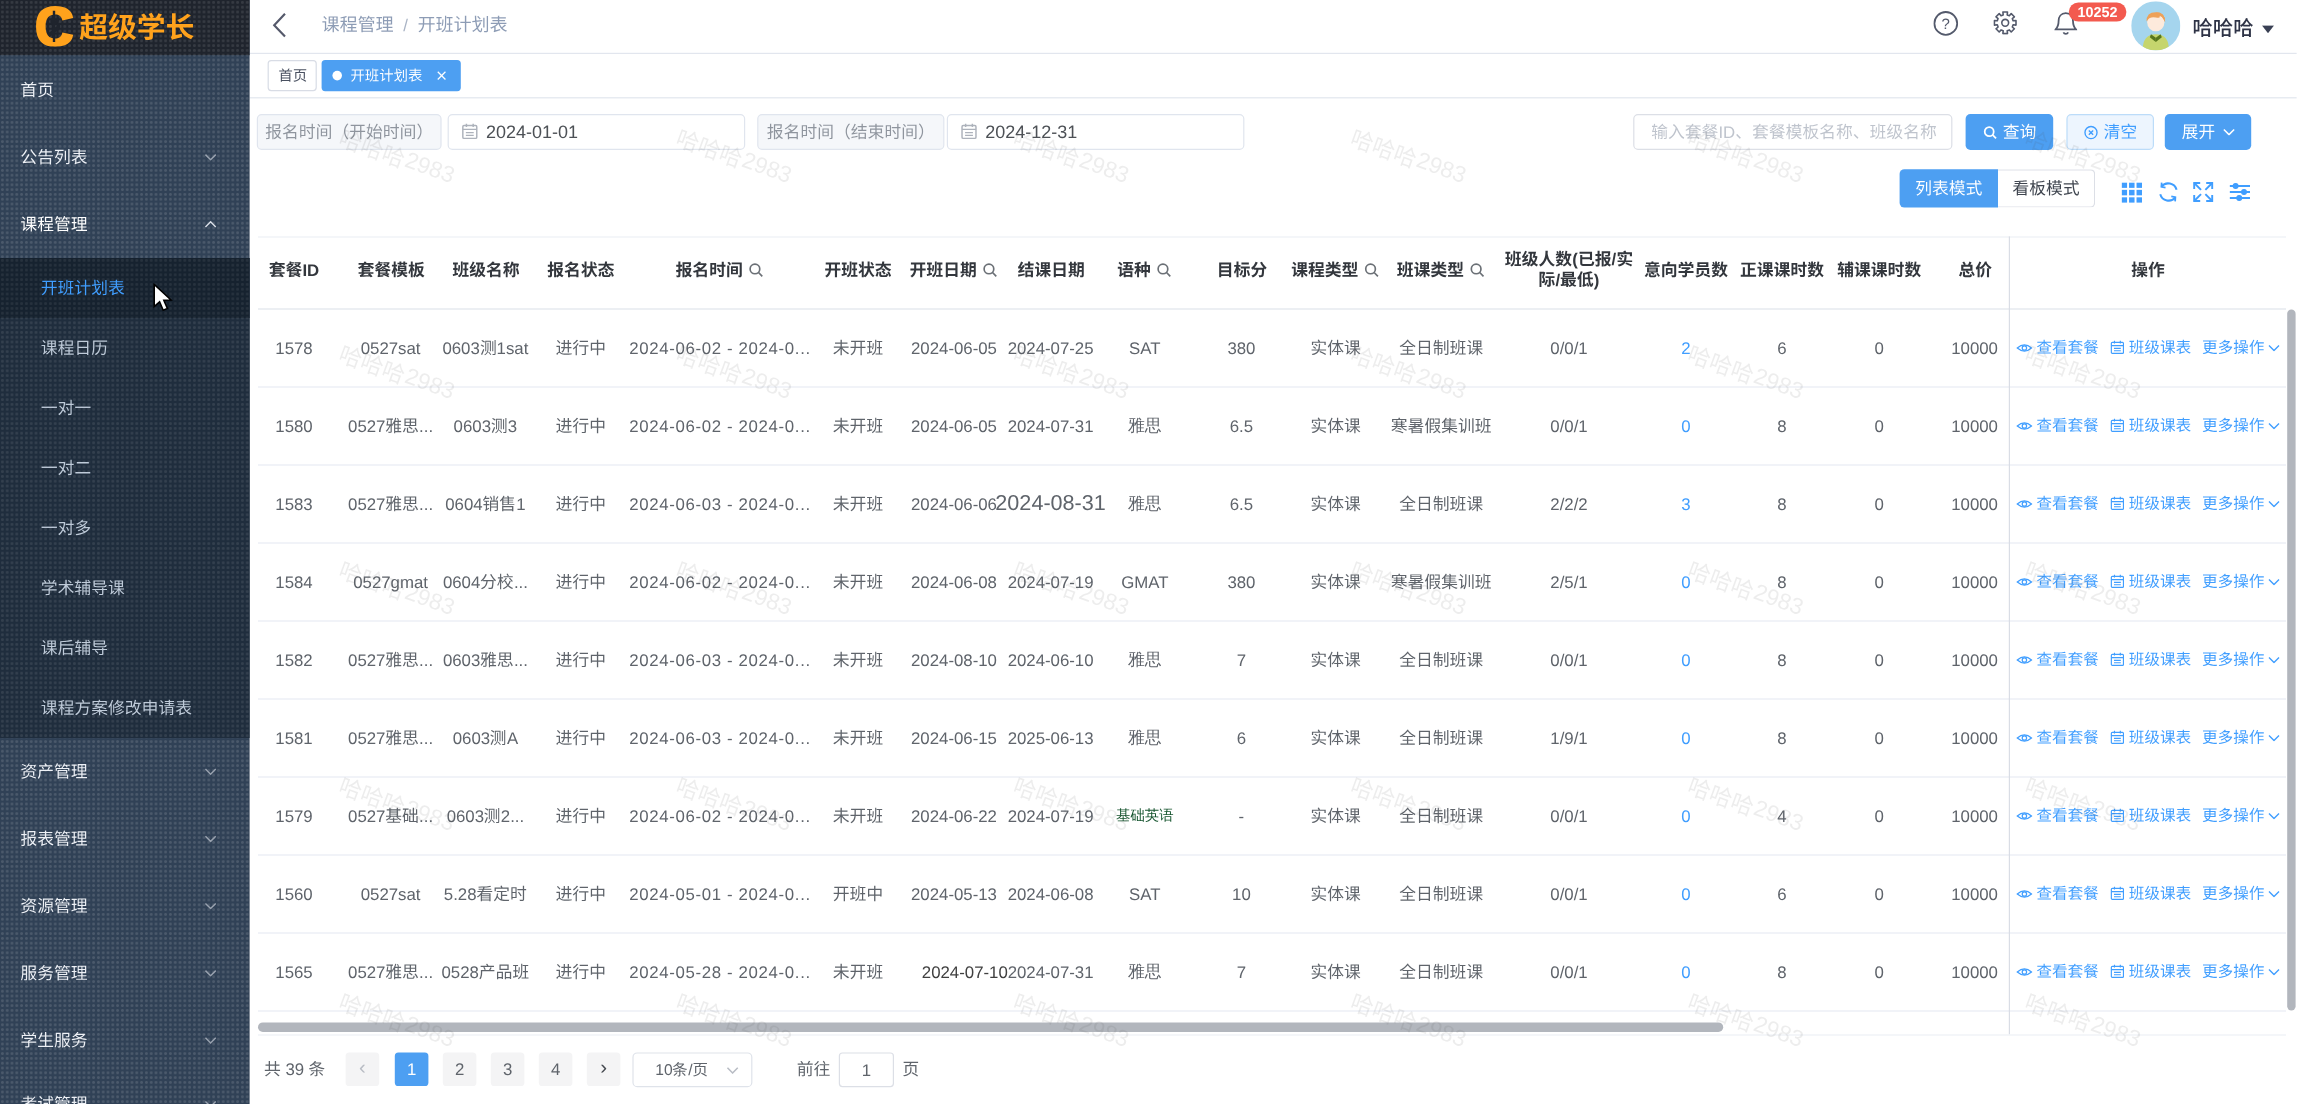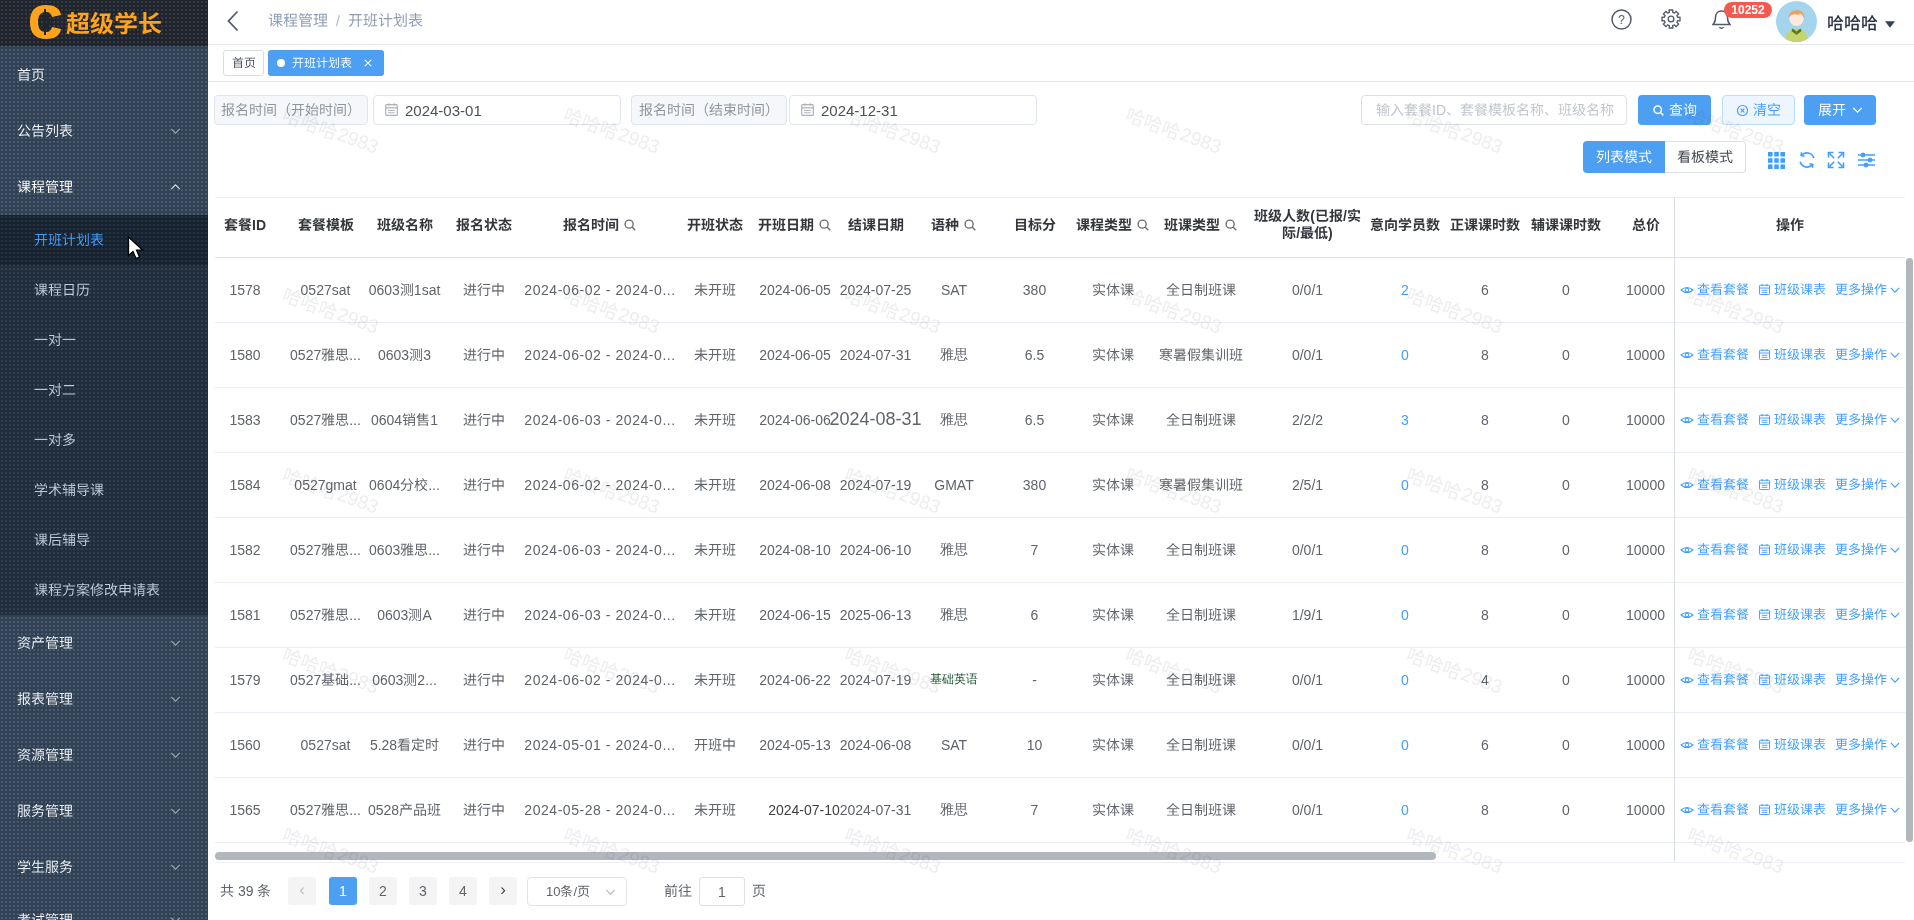--- a/index.html
+++ b/index.html
@@ -244,21 +244,21 @@
   </div>
 <div class="a" style="left:373px;top:95px;width:248px;height:30px;background:#fff;border:1px solid #e0e5ee;border-radius:4px"></div>
 <div class="a" style="left:384px;top:102px;line-height:0"><svg width="15" height="15" viewBox="0 0 16 16" fill="none" stroke="#adb2bb" stroke-width="1.3">
       <rect x="1.8" y="2.8" width="12.4" height="11.4" rx="1"></rect>
       <line x1="1.8" y1="6.2" x2="14.2" y2="6.2"></line>
       <line x1="5" y1="1.2" x2="5" y2="4"></line>
       <line x1="11" y1="1.2" x2="11" y2="4"></line>
       <line x1="4.5" y1="9" x2="11.5" y2="9" stroke-width="1.1"></line>
       <line x1="4.5" y1="11.5" x2="11.5" y2="11.5" stroke-width="1.1"></line>
     </svg></div>
-<div class="t" style="left:405px;top:103px;height:15px;line-height:15px;font-size:15px;color:#4d5156">2024-03-01</div>
+<div class="t" style="left:405px;top:103px;height:15px;line-height:15px;font-size:15px;color:#4d5156">2024-01-01</div>
 <div class="a flx" style="left:631px;top:95px;width:156px;height:30px;background:#f5f7fa;border:1px solid #e0e5ee;border-radius:4px;font-size:14px;color:#8f959e">
     <svg class="cj" style="width:10.000em;vertical-align:-0.153em" viewBox="0 -847 10000 1000">
       <use href="#g400_62A5" xlink:href="#g400_62A5" x="0"></use>
       <use href="#g400_540D" xlink:href="#g400_540D" x="1000"></use>
       <use href="#g400_65F6" xlink:href="#g400_65F6" x="2000"></use>
       <use href="#g400_95F4" xlink:href="#g400_95F4" x="3000"></use>
       <use href="#g400_FF08" xlink:href="#g400_FF08" x="4000"></use>
       <use href="#g400_7ED3" xlink:href="#g400_7ED3" x="5000"></use>
       <use href="#g400_675F" xlink:href="#g400_675F" x="6000"></use>
       <use href="#g400_65F6" xlink:href="#g400_65F6" x="7000"></use>

